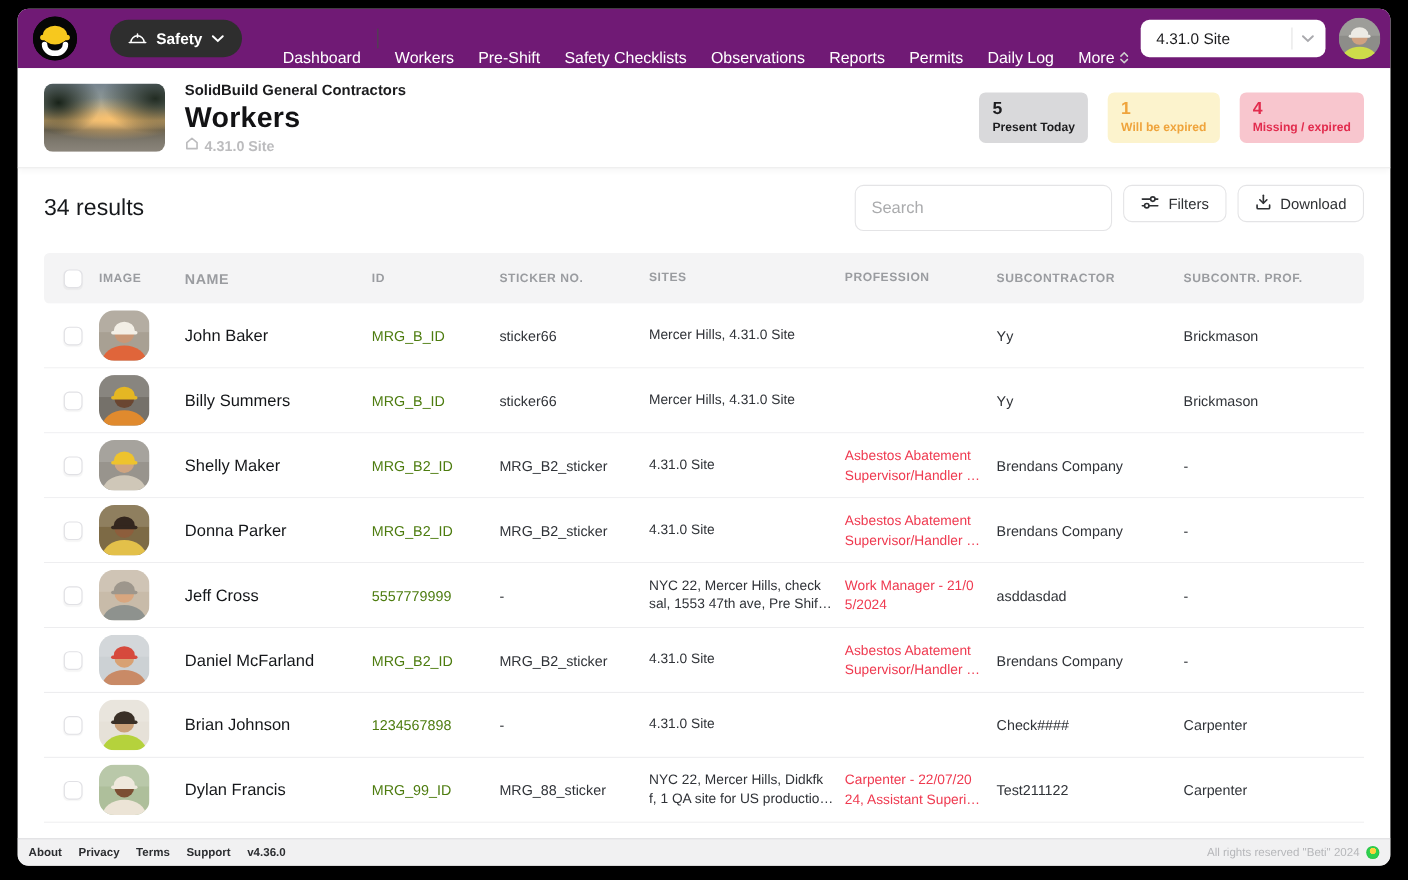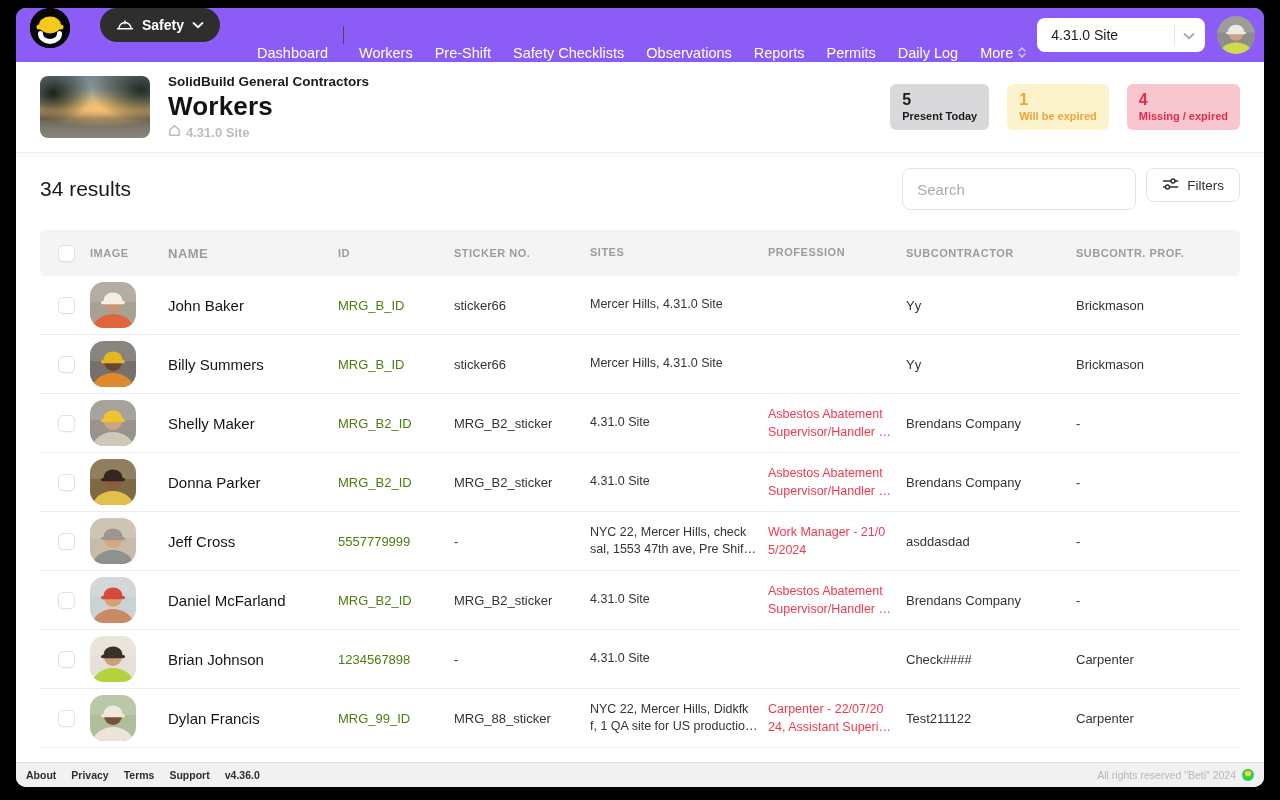--- a/index.html
+++ b/index.html
@@ -11,22 +11,22 @@
     overflow:hidden;
   }
   .window {
     position:absolute; left:16px; top:8px; width:1248px; height:779px;
     background:#fff; border-radius:10px; overflow:hidden;
     display:flex; flex-direction:column;
     box-shadow:0 6px 24px rgba(0,0,0,.6);
   }
   
   .topbar {
-    height:54px; background:#8b5cf6; flex:0 0 54px;
-    display:flex; padding:0 14px;
+    height:54px; background:#701a75; flex:0 0 54px;
+    display:flex; align-items:center; padding:0 14px;
   }
   .logo { width:40px; height:40px; border-radius:50%; background:#040404; flex:0 0 40px; cursor:pointer; }
   .vdiv { width:1px; height:26px; background:#3a3a3a; margin:0 15px; }
   .context-pill {
     display:flex; align-items:center; gap:8px;
     background:#2e2e2e; border:none; border-radius:17px; height:34px; padding:0 16px;
     color:#fff; font-size:14px; font-weight:600; font-family:inherit; cursor:pointer;
   }
   .context-pill svg { display:block; }
   nav.main-nav { display:flex; align-items:center; margin-left:26px; }
@@ -237,20 +237,30 @@
         <span>
           <svg width="17" height="14" viewBox="0 0 17 14" fill="none" stroke="#2e3033" stroke-width="1.5" stroke-linecap="round">
             <path d="M1.5 4 h14"></path>
               <circle cx="11" cy="4" r="2" fill="#fff"></circle>
             <path d="M1.5 10 h14"></path>
               <circle cx="5.5" cy="10" r="2" fill="#fff"></circle>
           </svg>
         </span>
         <span>Filters</span>
       </button>
+      <button class="btn">
+        <span>
+          <svg width="15" height="15" viewBox="0 0 15 15" fill="none" stroke="#2e3033" stroke-width="1.5" stroke-linecap="round" stroke-linejoin="round">
+            <path d="M7.5 1.5 v7"></path>
+              <path d="M4.3 5.6 L7.5 8.8 L10.7 5.6"></path>
+              <path d="M1.8 10.5 v2.3 a1 1 0 0 0 1 1 h9.4 a1 1 0 0 0 1-1 v-2.3"></path>
+          </svg>
+        </span>
+        <span>Download</span>
+      </button>
     </div>
   </section>
 
   <section class="table">
     <div class="thead">
       <div class="c c-check">
           <span class="cb"></span>
         </div>
       <div class="c c-image">IMAGE</div>
       <div class="c c-name" style="font-size:13px;font-weight:700;color:#9a9ca0;">NAME</div>

